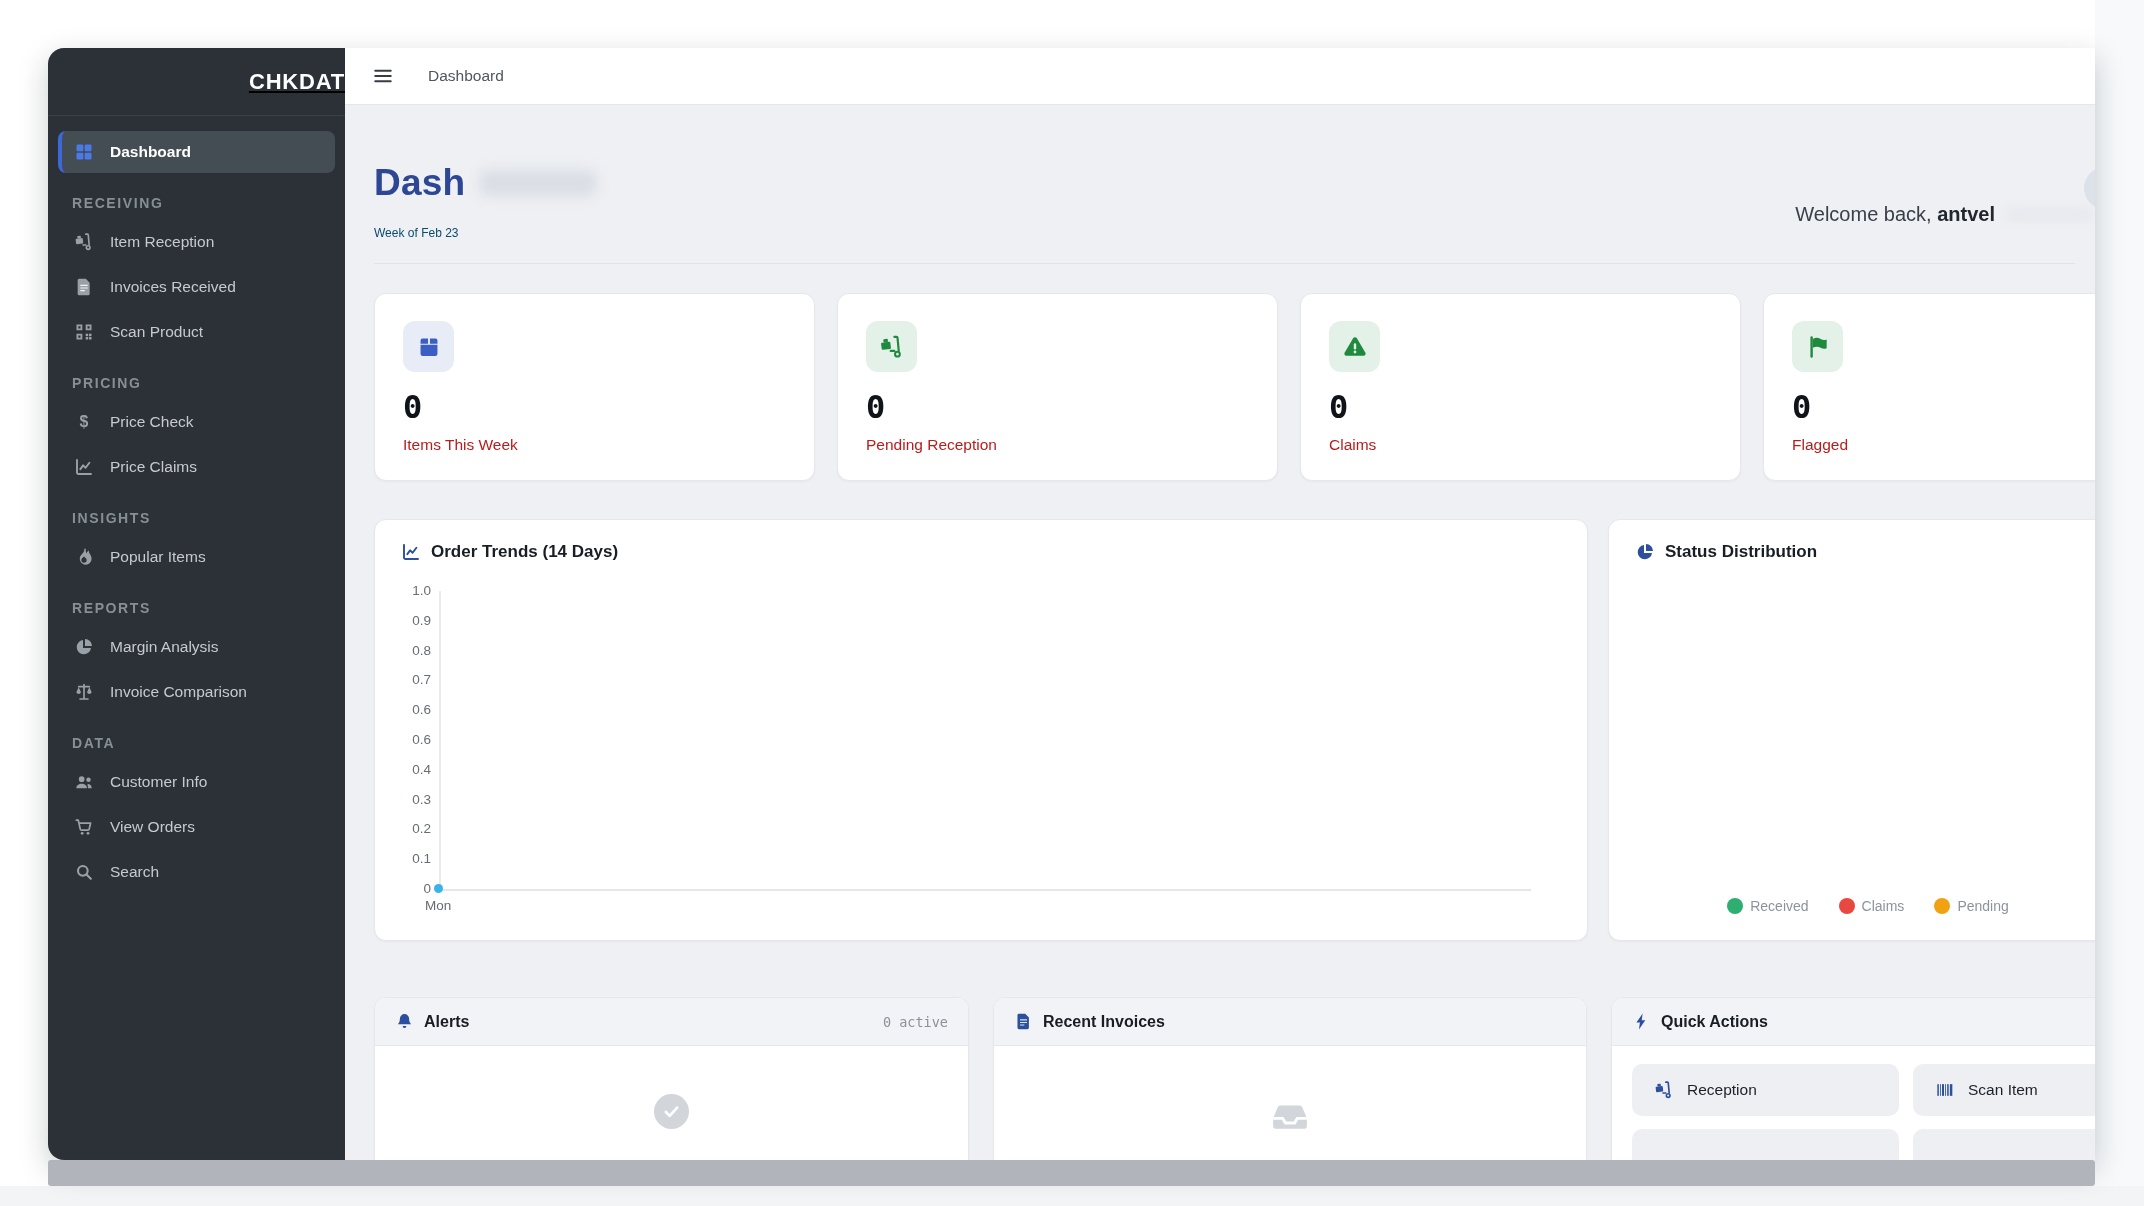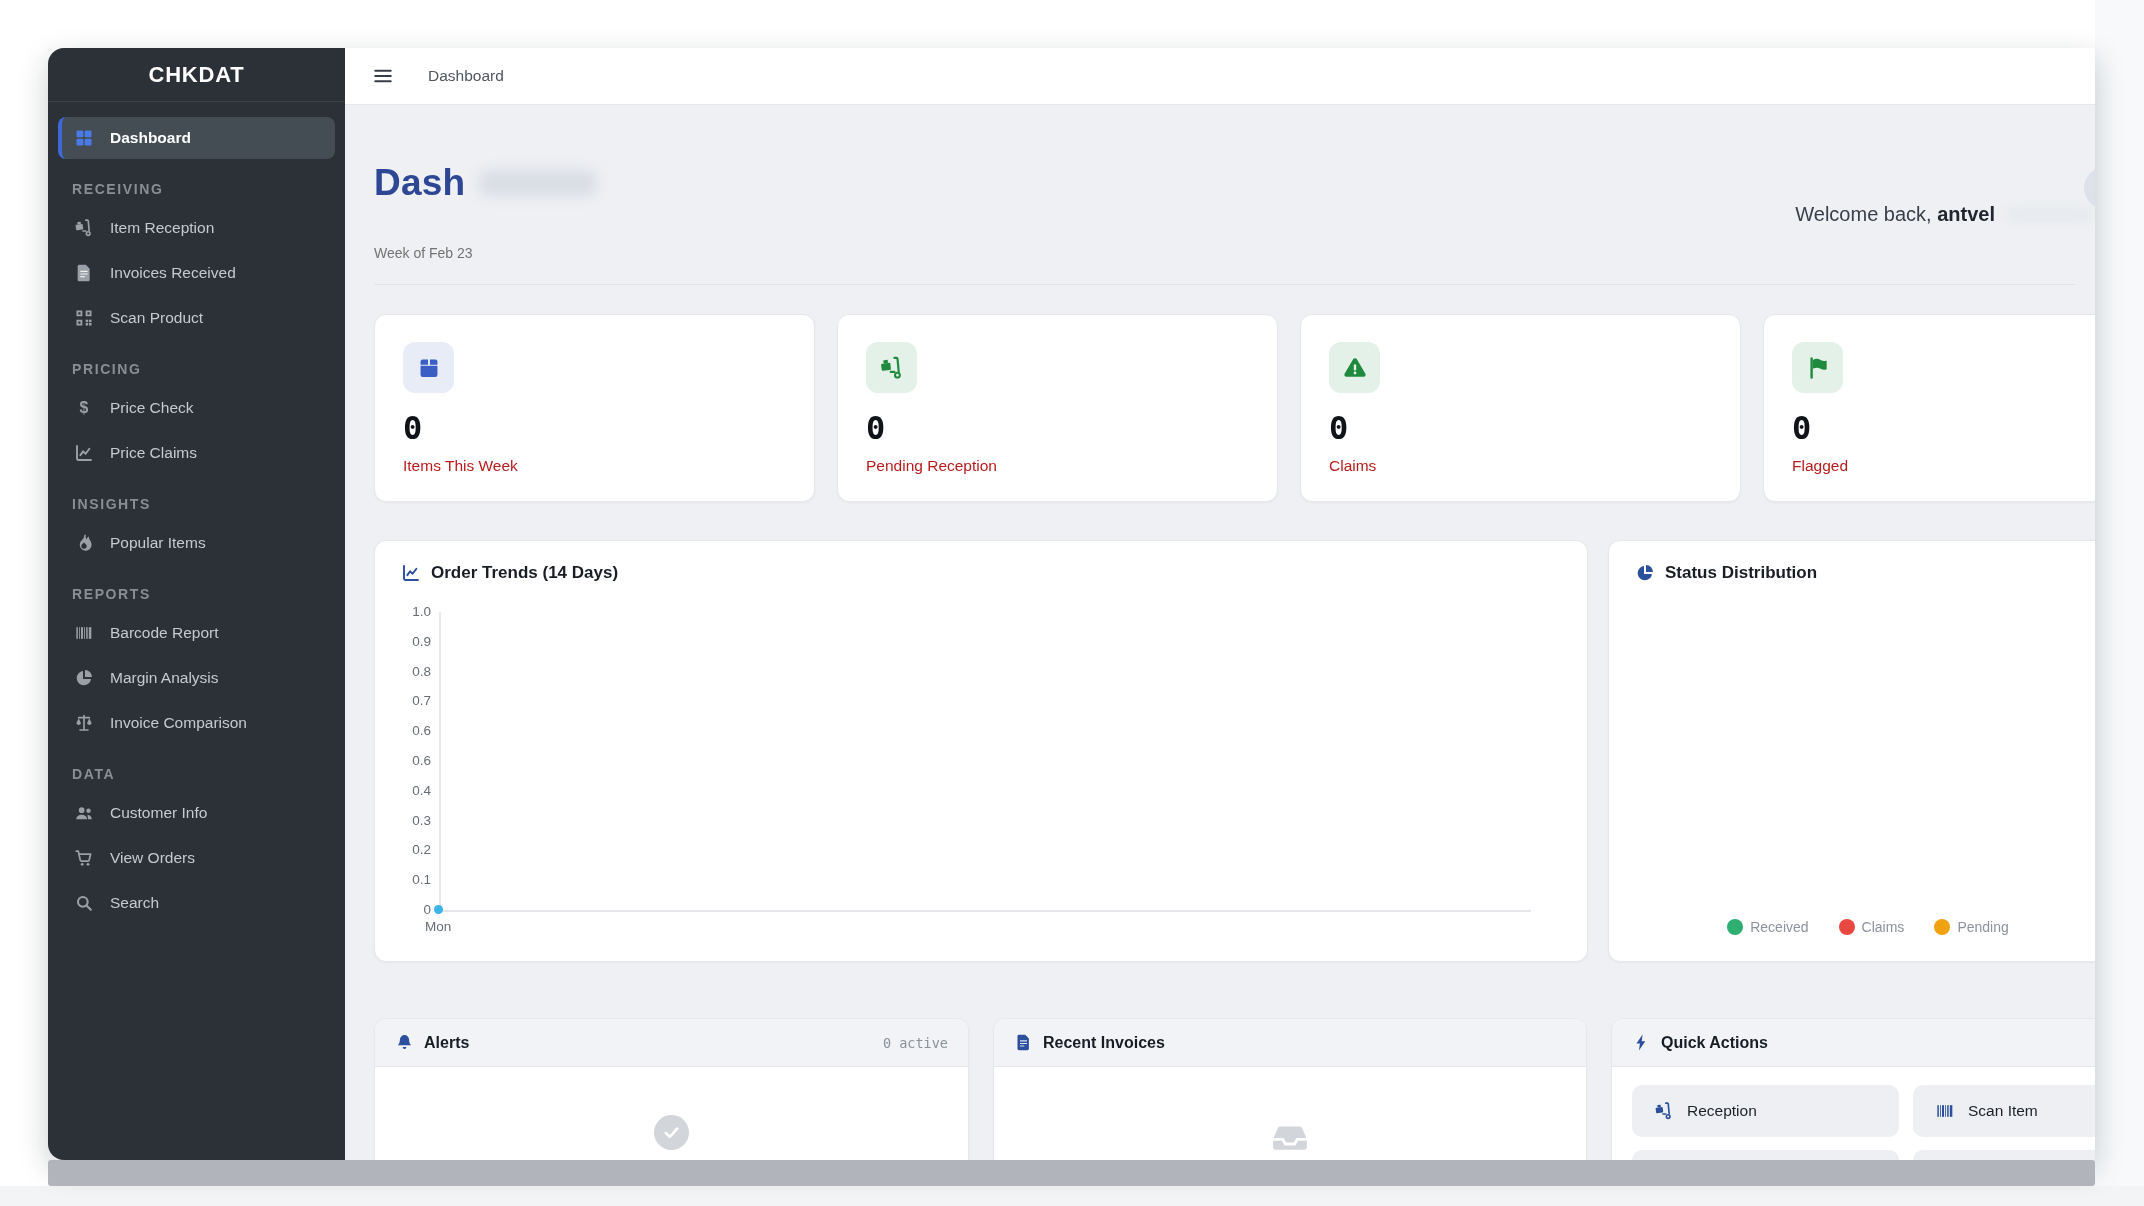--- a/index.html
+++ b/index.html
@@ -8,22 +8,22 @@
 
   .outer-right { position:absolute; left:2095px; top:0; width:49px; height:1206px; background:#f7f9fb; }
   .outer-bottom { position:absolute; left:0; top:1186px; width:2144px; height:20px; background:#f2f4f6; }
 
   .app { position:absolute; left:48px; top:48px; width:2047px; height:1112px;
          display:flex; border-radius:16px 0 0 16px; overflow:hidden;
          box-shadow:0 10px 30px rgba(20,26,34,.22); background:#eef0f3; }
 
   
   .sidebar { width:297px; flex-shrink:0; background:#2b3137; display:flex; flex-direction:column; }
-  .sidebar-header { height:54px; display:flex; align-items:center; justify-content:center;
-                    border-bottom:1px solid rgba(255,255,255,.08); flex-shrink:0; }
+  .sidebar-header { height:68px; display:flex; align-items:center; justify-content:flex-end;
+                    border-bottom:1px solid rgba(255,255,255,.08); flex-shrink:0;text-decoration:underline; }
   .brand { color:#ffffff; font-size:22px; font-weight:bold; letter-spacing:.8px; }
   .sidenav { padding:12px 0 10px; overflow:hidden; }
   .section-label { font-size:14px; font-weight:bold; letter-spacing:1.6px; color:#878e96;
                    text-transform:uppercase; padding:19px 24px 7px; }
   .side-item { display:flex; align-items:center; gap:16px; padding:11px 16px; margin:3px 10px;
                border-radius:8px; font-size:15.5px; color:#c6cace; cursor:pointer; }
   .side-item .ico { width:20px; height:20px; color:#9aa0a8; flex-shrink:0; }
   .side-item.active { background:#454d54; border-left:4px solid #3e68d8; color:#ffffff; font-weight:bold;
                       padding-left:12px; }
   .side-item.active .ico { color:#4a79e8; }
@@ -42,21 +42,21 @@
 
   .page-head { margin-top:58px; }
   .page-title { font-size:37px; line-height:40px; font-weight:bold; color:#2d4795; letter-spacing:.2px;
                 display:flex; align-items:center; }
   .redact { display:inline-block; width:118px; height:26px; margin-left:14px; border-radius:8px;
             background:#c9ced9; opacity:.55; filter:blur(7px); }
   .welcome { font-size:20px; color:#3a404b; display:flex; align-items:center;justify-content:flex-end; }
   .welcome b { color:#22262e; }
   .redact-sm { display:inline-block; width:90px; height:13px; margin-left:10px; border-radius:6px;
                background:#cdd2db; opacity:.25; filter:blur(6px); }
-  .week { margin-top:19px; font-size:14px; color:#737373; cursor:pointer; }
+  .week { margin-top:0; font-size:12px; color:#0c4a6e; cursor:pointer; }
   hr.divider { border:none; border-top:1px solid #e1e3e7; margin:23px 20px 0 0; }
 
   
   .stats-row { display:flex; gap:22px; margin-top:29px; width:1830px; }
   .stat-card { width:441px; height:188px; flex-shrink:0; background:#ffffff; border:1px solid #e5e7ea;
                border-radius:12px; padding:27px 28px; box-shadow:0 1px 2px rgba(16,24,40,.04); }
   .stat-ico { width:51px; height:51px; border-radius:12px; display:flex; align-items:center;
               justify-content:center; }
   .stat-ico svg { width:26px; height:26px; }
   .stat-value { font-family:"DejaVu Sans Mono", monospace; font-size:32px; font-weight:bold;
@@ -195,33 +195,20 @@
             <svg viewBox="0 0 24 24" fill="currentColor">
               <path fill-rule="evenodd" d="M12.3 2.2c.5 2.9-1.2 4.6-2.7 6.3-1.4 1.6-2.7 3.2-2.7 5.6a7.1 7.1 0 0 0 14.2 0c0-4.8-3.6-6.3-3.3-10-1.4.6-2.4 1.9-2.7 3.6-.9-1.6-1.4-3.6-.8-5.5zM12 18.9a3.2 3.2 0 0 1-3.2-3.2c0-1.9 1.4-2.6 3.2-4.3 1.8 1.7 3.2 2.4 3.2 4.3a3.2 3.2 0 0 1-3.2 3.2z"></path>
             </svg>
           </span>
     <span>Popular Items</span>
         </div>
         <div class="section-label">REPORTS</div>
         <div class="side-item">
     <span class="ico">
             <svg viewBox="0 0 24 24" fill="currentColor">
-              <rect x="2.8" y="5" width="1.8" height="14"></rect>
-              <rect x="6" y="5" width="1" height="14"></rect>
-              <rect x="8.4" y="5" width="2.4" height="14"></rect>
-              <rect x="12.2" y="5" width="1" height="14"></rect>
-              <rect x="14.6" y="5" width="1.8" height="14"></rect>
-              <rect x="17.8" y="5" width="3" height="14"></rect>
-            </svg>
-          </span>
-    <span>Barcode Report</span>
-        </div>
-        <div class="side-item">
-    <span class="ico">
-            <svg viewBox="0 0 24 24" fill="currentColor">
               <path d="M10.8 3.6A8.6 8.6 0 1 0 20.4 13.2h-9.6z"></path>
               <path d="M13.2 2.4a8.6 8.6 0 0 1 8.4 8.4h-8.4z"></path>
             </svg>
           </span>
     <span>Margin Analysis</span>
         </div>
         <div class="side-item">
     <span class="ico">
             <svg viewBox="0 0 24 24" fill="currentColor">
               <path d="M12 3.2v16.6M7.2 20.4h9.6M12 5.6H5.6M12 5.6h6.4" fill="none" stroke="currentColor" stroke-width="2" stroke-linecap="round"></path>

